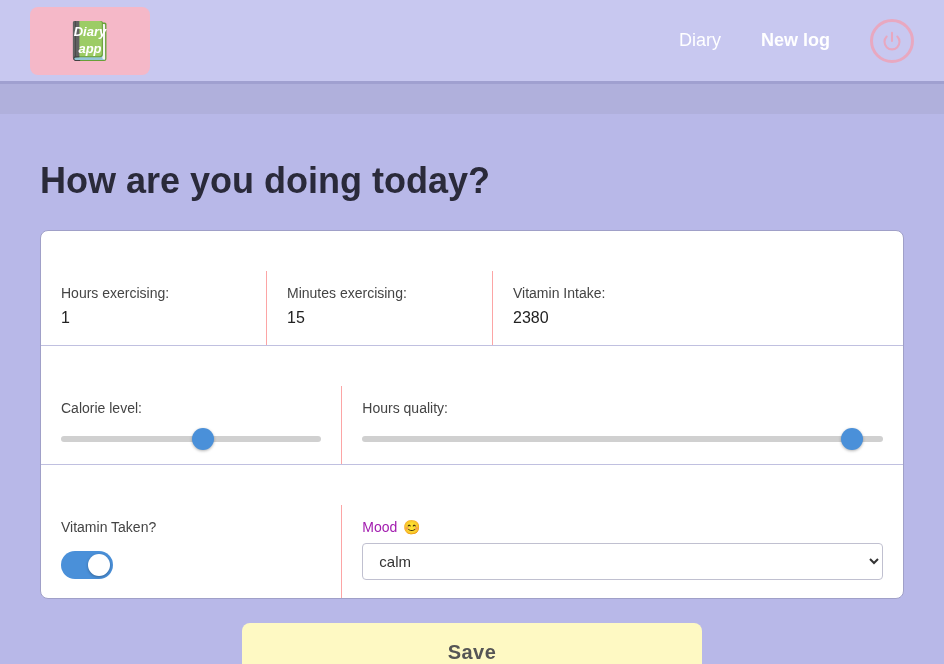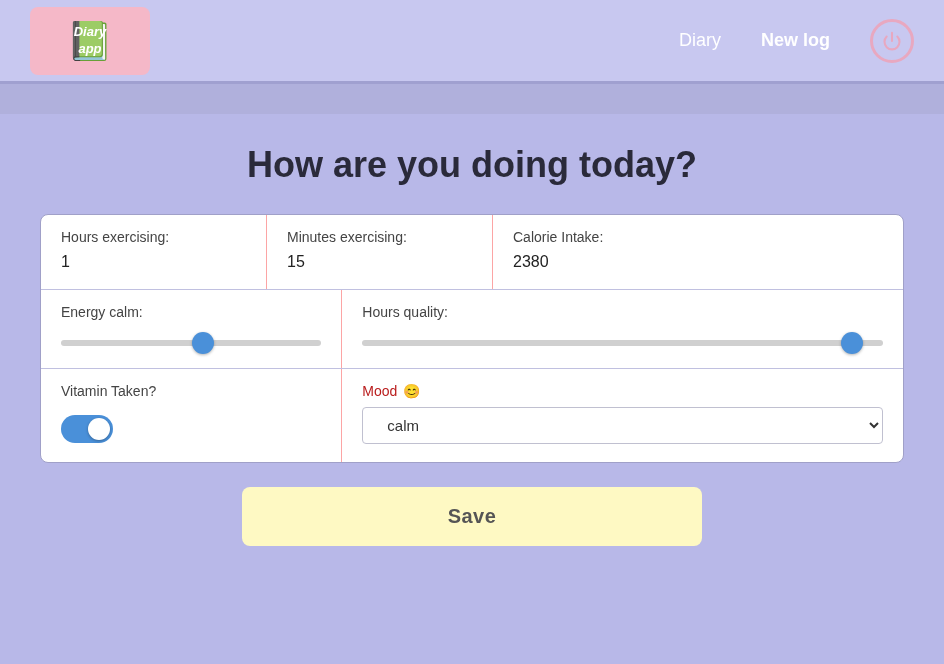--- a/index.html
+++ b/index.html
@@ -88,25 +88,26 @@
       background-color: #b0b0dc;
       height: 30px;
     }
 
     
     main {
       padding: 30px 40px;
     }
 
     .page-title {
-      text-align: center;
+      text-align: left;
       font-size: 36px;
       font-weight: 700;
       color: #2a2a3a;
       margin-bottom: 28px;
+      margin-top: 16px;
     }
 
     .form-grid {
       background: transparent;
       display: grid;
       grid-template-rows: auto auto auto;
       border: 1px solid #a0a0c8;
       border-radius: 8px;
       overflow: hidden;
       background: white;
@@ -120,20 +121,21 @@
     }
 
     .form-row:last-child {
       border-bottom: none;
     }
 
     .form-cell {
       padding: 14px 20px 18px;
       flex: 1;
       position: relative;
+      margin-top: 40px;
     }
 
     .form-cell + .form-cell {
       border-left: 1px solid #fca5a5;
     }
 
     .form-cell.wide {
       flex: 2;
     }
 
@@ -210,38 +212,38 @@
       height: 22px;
       background: white;
       border-radius: 50%;
       transition: 0.2s;
       box-shadow: 0 1px 3px rgba(0,0,0,0.3);
     }
 
     
     .mood-select {
       width: 100%;
-      padding: 8px 20px;
+      padding: 8px 12px;
       border: 1px solid #c0c0d0;
       border-radius: 4px;
       font-size: 15px;
       color: #333;
       background: white;
       cursor: pointer;
       outline: none;
       appearance: auto;
       margin-top: 4px;
     }
 
     .mood-label {
       display: flex;
       align-items: center;
       gap: 6px;
       font-size: 14px;
-      color: #b91c1c;
+      color: #a21caf;
       margin-bottom: 4px;
     }
 
     
     .save-container {
       max-width: 460px;
       margin: 24px auto 0;
     }
 
     .save-btn {
@@ -304,28 +306,28 @@
     <div class="form-row">
       <div class="form-cell">
         <span class="cell-label">Hours exercising:</span>
         <input class="input-field" type="number" value="1" style="">
       </div>
       <div class="form-cell">
         <span class="cell-label">Minutes exercising:</span>
         <input class="input-field" type="number" value="15" style="">
       </div>
       <div class="form-cell wide">
-        <span class="cell-label">Calorie Intake:</span>
+        <span class="cell-label">Vitamin Intake:</span>
         <input class="input-field" type="number" value="2380" style="">
       </div>
     </div>
 
     <div class="form-row">
       <div class="form-cell">
-        <span class="cell-label">Energy calm:</span>
+        <span class="cell-label">Calorie level:</span>
         <div class="slider-container">
           <input type="range" min="0" max="100" value="55" style="">
         </div>
       </div>
       <div class="form-cell wide">
         <span class="cell-label">Hours quality:</span>
         <div class="slider-container">
           <input type="range" min="0" max="100" value="96" class="high-val" style="">
         </div>
       </div>

